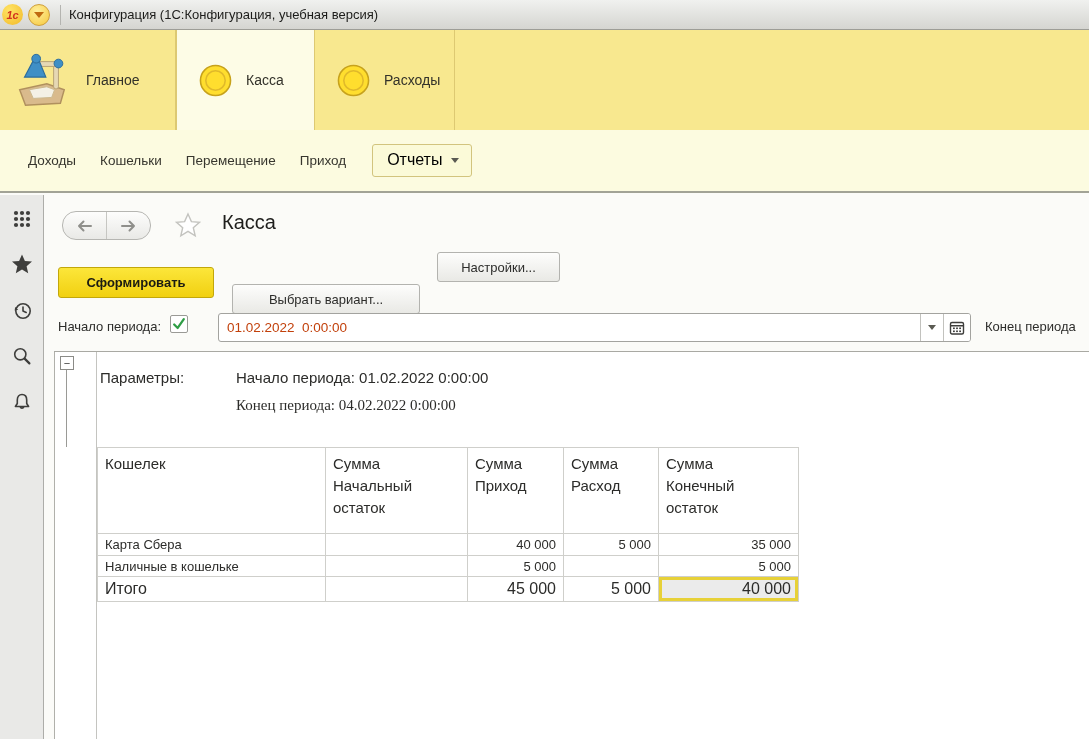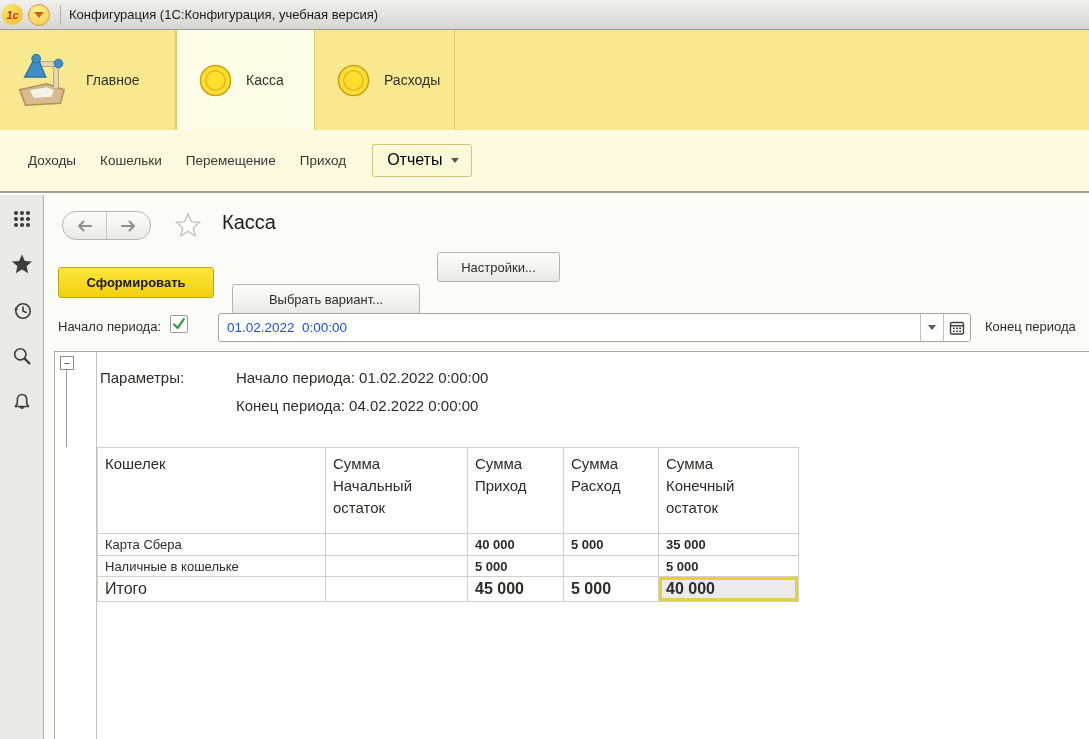--- a/index.html
+++ b/index.html
@@ -68,48 +68,48 @@
   .btn-variant { left:232px; top:268px; width:188px; height:30px;margin-top:16px; }
   .btn-settings { left:437px; top:252px; width:123px; height:30px; }
 
   
   .period-label { position:absolute; left:58px; top:319px; font-size:13px; color:#2d2d2b; }
   .checkbox { position:absolute; left:170px; top:315px; width:18px; height:18px;
     background:#fff; border:1px solid #9a9a96; border-radius:2px; cursor:pointer;
     display:flex; align-items:center; justify-content:center; }
   .datefield { position:absolute; left:218px; top:313px; width:753px; height:29px;
     border:1px solid #a3a39f; border-radius:3px; background:#fff; display:flex; overflow:hidden; }
-  .datefield input { flex:1; border:none; outline:none; font-size:13.5px; color:#1d4ed8;
+  .datefield input { flex:1; border:none; outline:none; font-size:13.5px; color:#c2410c;
     padding:0 8px; font-family:"Liberation Sans", sans-serif; background:transparent; }
   .df-drop { width:23px; border-left:1px solid #c2c2be; display:flex; align-items:center;
     justify-content:center; cursor:pointer; background:#fff; }
   .df-cal { width:27px; border-left:1px solid #c2c2be; display:flex; align-items:center;
     justify-content:center; cursor:pointer; background:#fff; }
   .end-label { position:absolute; left:985px; top:319px; font-size:13px; color:#2d2d2b; white-space:nowrap; }
 
   
   .rpt-topline { position:absolute; left:54px; top:351px; width:1035px; height:1px; background:#a9a9a3; }
   .rpt-vline1 { position:absolute; left:54px; top:352px; width:1px; height:387px; background:#b0b0aa; }
   .rpt-vline2 { position:absolute; left:96px; top:352px; width:1px; height:387px; background:#c4c4c0; }
   .rpt-bg { position:absolute; left:55px; top:352px; width:1034px; height:387px; background:#ffffff; }
   .grp-box { position:absolute; left:60px; top:356px; width:14px; height:14px;
     border:1px solid #8b8b87; background:#fff; font-size:11px; line-height:12px; text-align:center;
     color:#3c3c3a; cursor:pointer; }
   .grp-line { position:absolute; left:66px; top:370px; width:1px; height:77px; background:#9a9a96; }
   .params-label { position:absolute; left:100px; top:369px; font-size:15px; color:#2c2c2a; }
   .param-1 { position:absolute; left:236px; top:369px; font-size:15px; color:#2c2c2a; }
-  .param-2 { position:absolute; left:236px; top:397px; font-size:15px; color:#2c2c2a; }
+  .param-2 { position:absolute; left:236px; top:397px; font-size:15px; color:#2c2c2a;font-family:Liberation Serif, serif; }
 
   
   table.rpt { position:absolute; left:97px; top:447px; border-collapse:collapse; table-layout:fixed; }
   table.rpt th, table.rpt td { border:1px solid #cfcfcb; overflow:hidden; }
   table.rpt th { font-weight:normal; font-size:15px; color:#2c2c2a; text-align:left;
     vertical-align:top; padding:5px 7px; white-space:pre-line; height:86px; line-height:1.45; }
   table.rpt td { font-size:13px; color:#2c2c2a; padding:2px 7px; height:21px; }
-  td.num { text-align:left;font-weight:bold; }
+  td.num { text-align:right; }
   tr.total td { font-size:16px; height:25px; }
   td.sel { background:#ebebeb; box-shadow:inset 0 0 0 3px #e7d138; border:1px solid #a9920e; }
 
   .icon-stroke { stroke:#3e3e3c; fill:none; stroke-width:1.6; stroke-linecap:round; stroke-linejoin:round; }
 </style>
 </head>
 <body>
 
 <div class="window">
 

